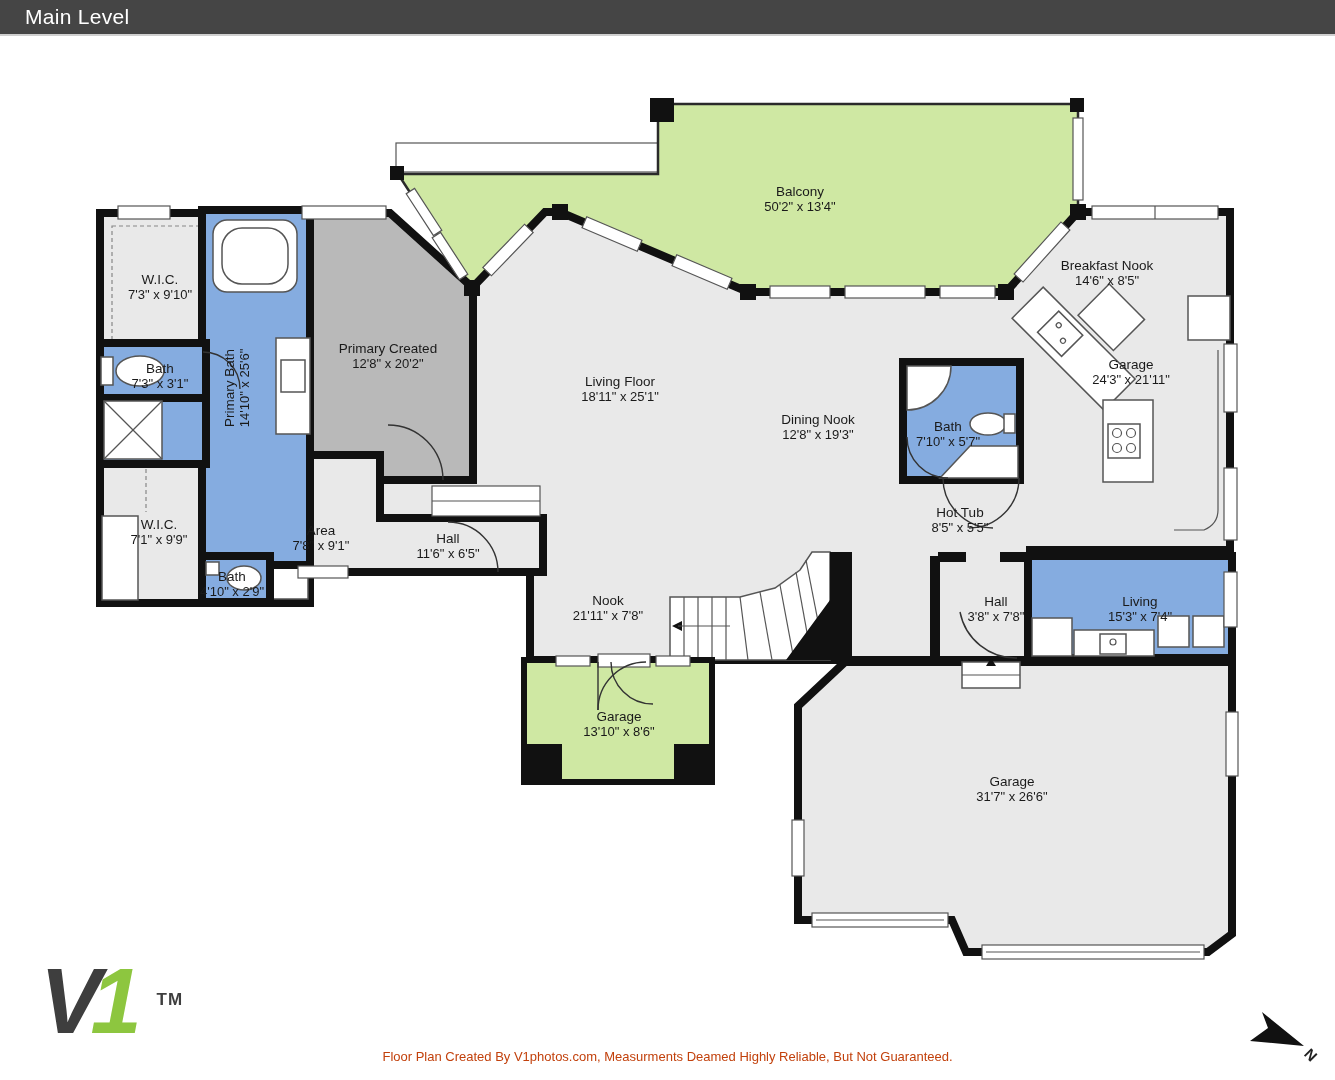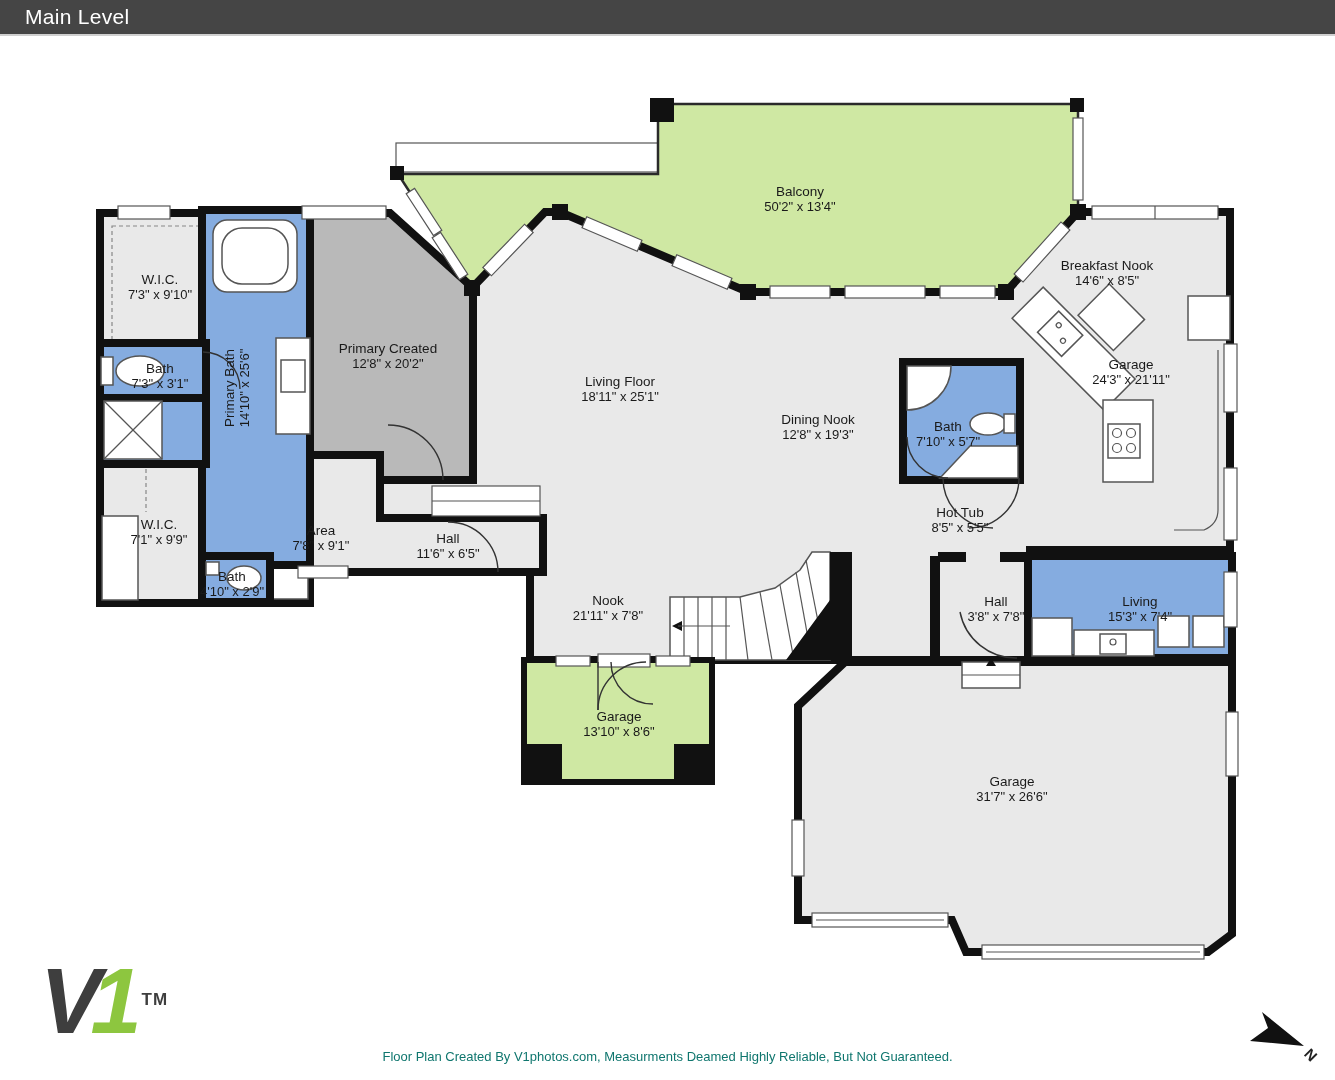--- a/index.html
+++ b/index.html
@@ -6,25 +6,25 @@
   .stage{position:relative;width:1335px;height:1080px;background:#ffffff;overflow:hidden;
          font-family:"Liberation Sans",sans-serif;}
   .topbar{position:absolute;left:0;top:0;width:100%;height:36px;background:#454545;
           border-bottom:2px solid #cfcfcf;display:flex;align-items:center;box-sizing:border-box;}
   .topbar .title{color:#fff;font-size:21px;margin-left:25px;font-weight:400;letter-spacing:.3px;}
   svg.plan{position:absolute;left:0;top:0;}
   .room-label{position:absolute;transform:translate(-50%,-50%);text-align:center;color:#1a1a1a;
               font-size:13.5px;line-height:15px;white-space:nowrap;}
   .room-label .dims{font-size:13px;}
   .room-label.rot{transform:translate(-50%,-50%) rotate(-90deg);}
-  .footer{position:absolute;left:0;bottom:16px;width:100%;text-align:center;font-size:13px;color:#0f766e;}
+  .footer{position:absolute;left:0;bottom:16px;width:100%;text-align:center;font-size:13px;color:#c2410c;}
   .logo{position:absolute;left:40px;top:956px;font-weight:bold;font-style:italic;
         font-size:92px;line-height:88px;letter-spacing:-11px;color:#3e3e3e;}
   .logo .one{color:#8dc63f;}
-  .logo .tm{font-size:17px;font-style:normal;letter-spacing:1px;vertical-align:28px;margin-left:11px;color:#3e3e3e;}
+  .logo .tm{font-size:17px;font-style:normal;letter-spacing:1px;vertical-align:28px;margin-left:26px;color:#3e3e3e;}
   
   .g  {fill:#e9e9e9;stroke:#111;stroke-width:8;}
   .gp {fill:#e9e9e9;stroke:none;}
   .gm {fill:#b9b9b9;stroke:#111;stroke-width:8;}
   .bl {fill:#85ace0;stroke:#111;stroke-width:8;}
   .grn{fill:#cfe8a3;stroke:#2a2a2a;stroke-width:2.5;}
   .grnp{fill:#cfe8a3;stroke:#111;stroke-width:6;}
   .fx {fill:#fff;stroke:#555;stroke-width:1.5;}
   .win{fill:#fff;stroke:#555;stroke-width:1.2;}
   .arc{fill:none;stroke:#333;stroke-width:1.4;}

